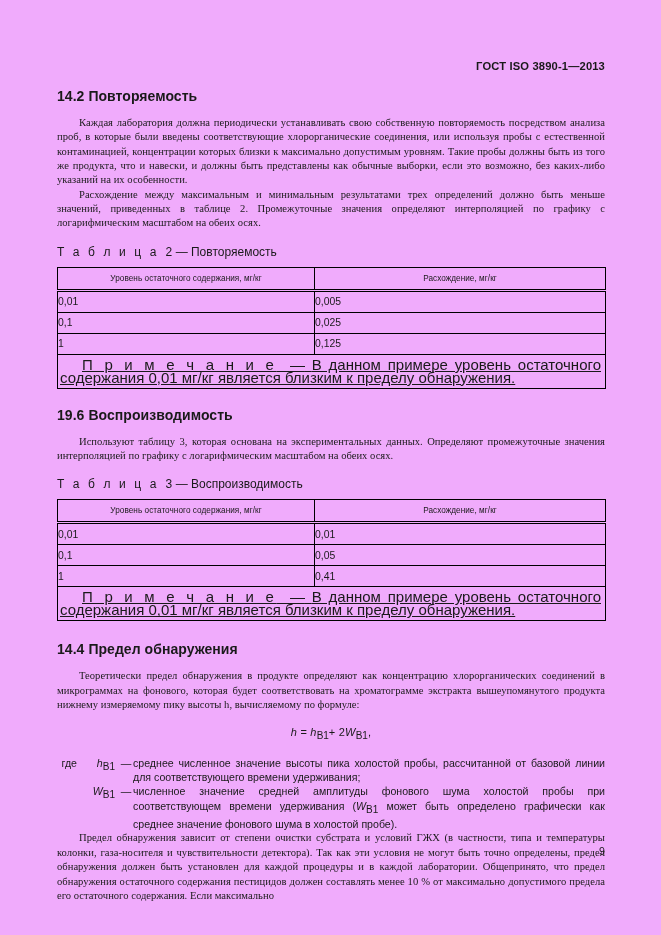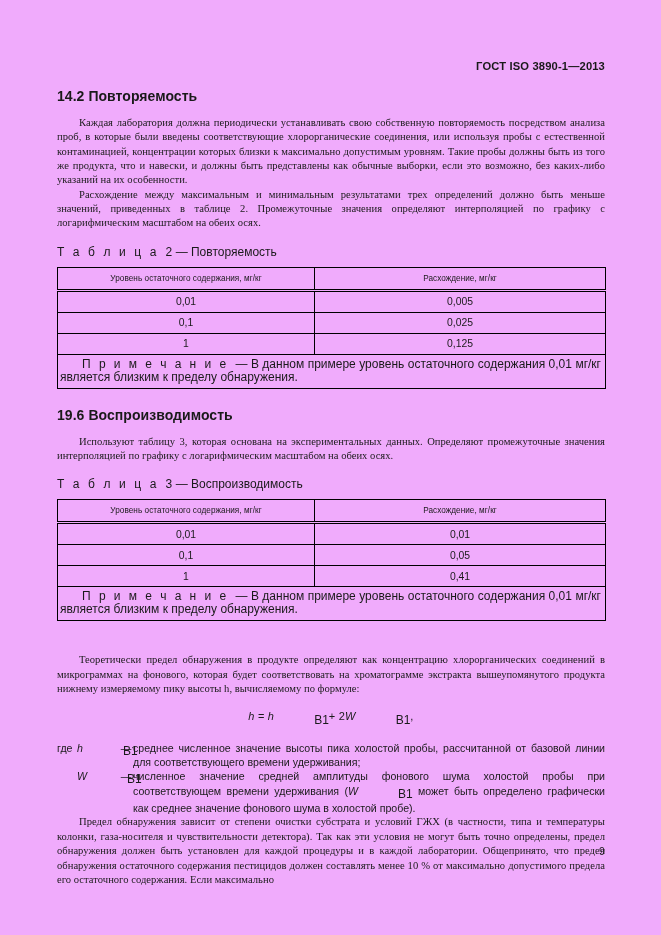--- a/index.html
+++ b/index.html
@@ -83,69 +83,69 @@
   table.gost thead th {
     font-size: 8.2px;
     height: 21px;
     text-align: center;
     vertical-align: middle;
     border-bottom: 3px double #000000;
     letter-spacing: 0.05px;
   }
   table.gost tbody td.val {
     height: 20px;
-    text-align: center;
+    text-align: left;
     vertical-align: middle;
     font-size: 10.4px;
   }
   table.gost tbody td.note {
-    font-size: 12px;
+    font-size: 15px;
     line-height: 13px;
     text-align: justify;
     padding: 3px 4px 4px 2px;
     vertical-align: top;
+    text-decoration: underline;
   }
   table.gost td.note .spaced {
     letter-spacing: 2.4px;
   }
   table.gost td.note .note-indent {
     display: inline-block;
     width: 22px;
   }
 
   
   .formula {
     text-align: center;
     font-size: 11px;
     font-style: italic;
     letter-spacing: 0.2px;
   }
   .formula .up { font-style: italic; }
   .formula sub,
   .deflist sub {
     font-style: normal;
-    font-size: 12px;
+    font-size: 10px;
     letter-spacing: 0;
-    margin-left: 40px;
   }
   .formula .plain { font-style: normal; }
 
   
   .deflist {
     font-size: 10.6px;
     line-height: 14.35px;
   }
   .deflist .row {
     display: flex;
     align-items: flex-start;
   }
   .deflist .lead {
     width: 20px;
     flex: none;
-    text-align: left;
+    text-align: right;
   }
   .deflist .sym {
     width: 38px;
     flex: none;
     text-align: right;
     font-style: italic;
     padding-right: 4px;
     white-space: nowrap;
   }
   .deflist .dash {
@@ -270,20 +270,21 @@
           <td class="val">0,41</td>
         </tr>
         <tr>
           <td class="note" colspan="2"><span class="note-indent"></span><span class="spaced">П р и м е ч а н и е</span>&nbsp;&nbsp;<span>—</span>&nbsp;<span>В данном примере уровень остаточного содержания 0,01 мг/кг является близким к пределу обнаружения.</span></td>
         </tr>
       </tbody>
     </table>
 
     <div class="sp-20"></div>
 
+    <h2 class="section-heading">14.4 Предел обнаружения</h2>
     <div class="sp-12"></div>
     <p class="body">Теоретически предел обнаружения в продукте определяют как концентрацию хлорорганических соединений в микрограммах на фонового, которая будет соответствовать на хроматограмме экстракта вышеупомянутого продукта нижнему измеряемому пику высоты h, вычисляемому по формуле:</p>
 
     <div class="sp-14"></div>
 
     <div class="formula">
       <span class="up">h</span>
       <span class="plain">=</span>
       <span><span>h</span><sub>В1</sub></span><span class="plain">+</span>
       <span><span class="plain">2</span><span>W</span><sub>В1</sub></span><span class="plain">,</span>

